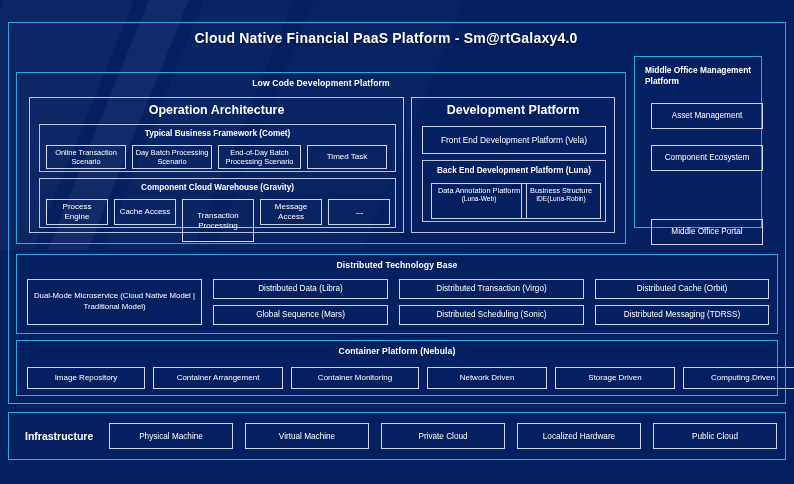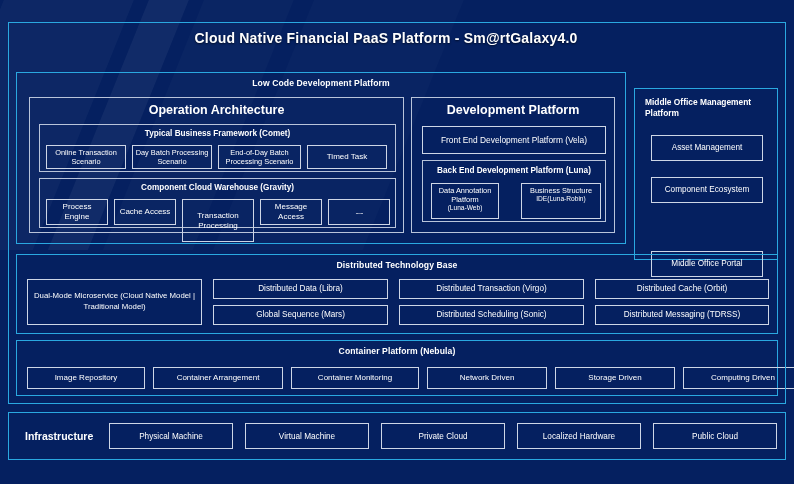--- a/index.html
+++ b/index.html
@@ -69,26 +69,26 @@
   #cometTitle{position:absolute;left:0;top:4px;width:100%;text-align:center;font-size:8.2px;font-weight:bold;}
   #gravity{left:9px;top:80px;width:357px;height:50px;}
   #gravityTitle{position:absolute;left:0;top:4px;width:100%;text-align:center;font-size:8.2px;font-weight:bold;}
 
   #devPlat{left:394px;top:24px;width:204px;height:136px;}
   #devPlatTitle{position:absolute;left:0;top:5px;width:100%;text-align:center;font-size:12.5px;font-weight:bold;}
   #frontEnd{left:10px;top:28px;width:184px;height:28px;font-size:8.4px;}
   #backEnd{left:10px;top:62px;width:184px;height:62px;}
   #backEndTitle{position:absolute;left:0;top:5px;width:100%;text-align:center;font-size:8.2px;font-weight:bold;}
   #backEnd .box{top:22px;height:36px;overflow:visible;align-items:flex-start;padding-top:2px;}
-  #daBox{left:8px;width:68px;}
+  #daBox{left:8px;width:96px;}
   #bsBox{left:98px;width:80px;}
   .leafsub{font-size:6.6px;display:block;}
 
   
-  #midOffice{left:634px;top:88px;width:144px;height:172px;}
+  #midOffice{left:634px;top:56px;width:128px;height:172px;}
   #midOfficeTitle{
     position:absolute;left:10px;top:8px;width:124px;text-align:left;
     font-size:8.4px;font-weight:bold;line-height:1.35;
   }
   #midOffice .box{left:16px;width:112px;height:26px;font-size:8.2px;}
   #mo0{top:46px;} #mo1{top:88px;} #mo2{top:130px;margin-top:32px;}
 
   
   #dtb{left:16px;top:254px;width:762px;height:80px;}
   #dtb .panel-h{font-size:8.6px;}

